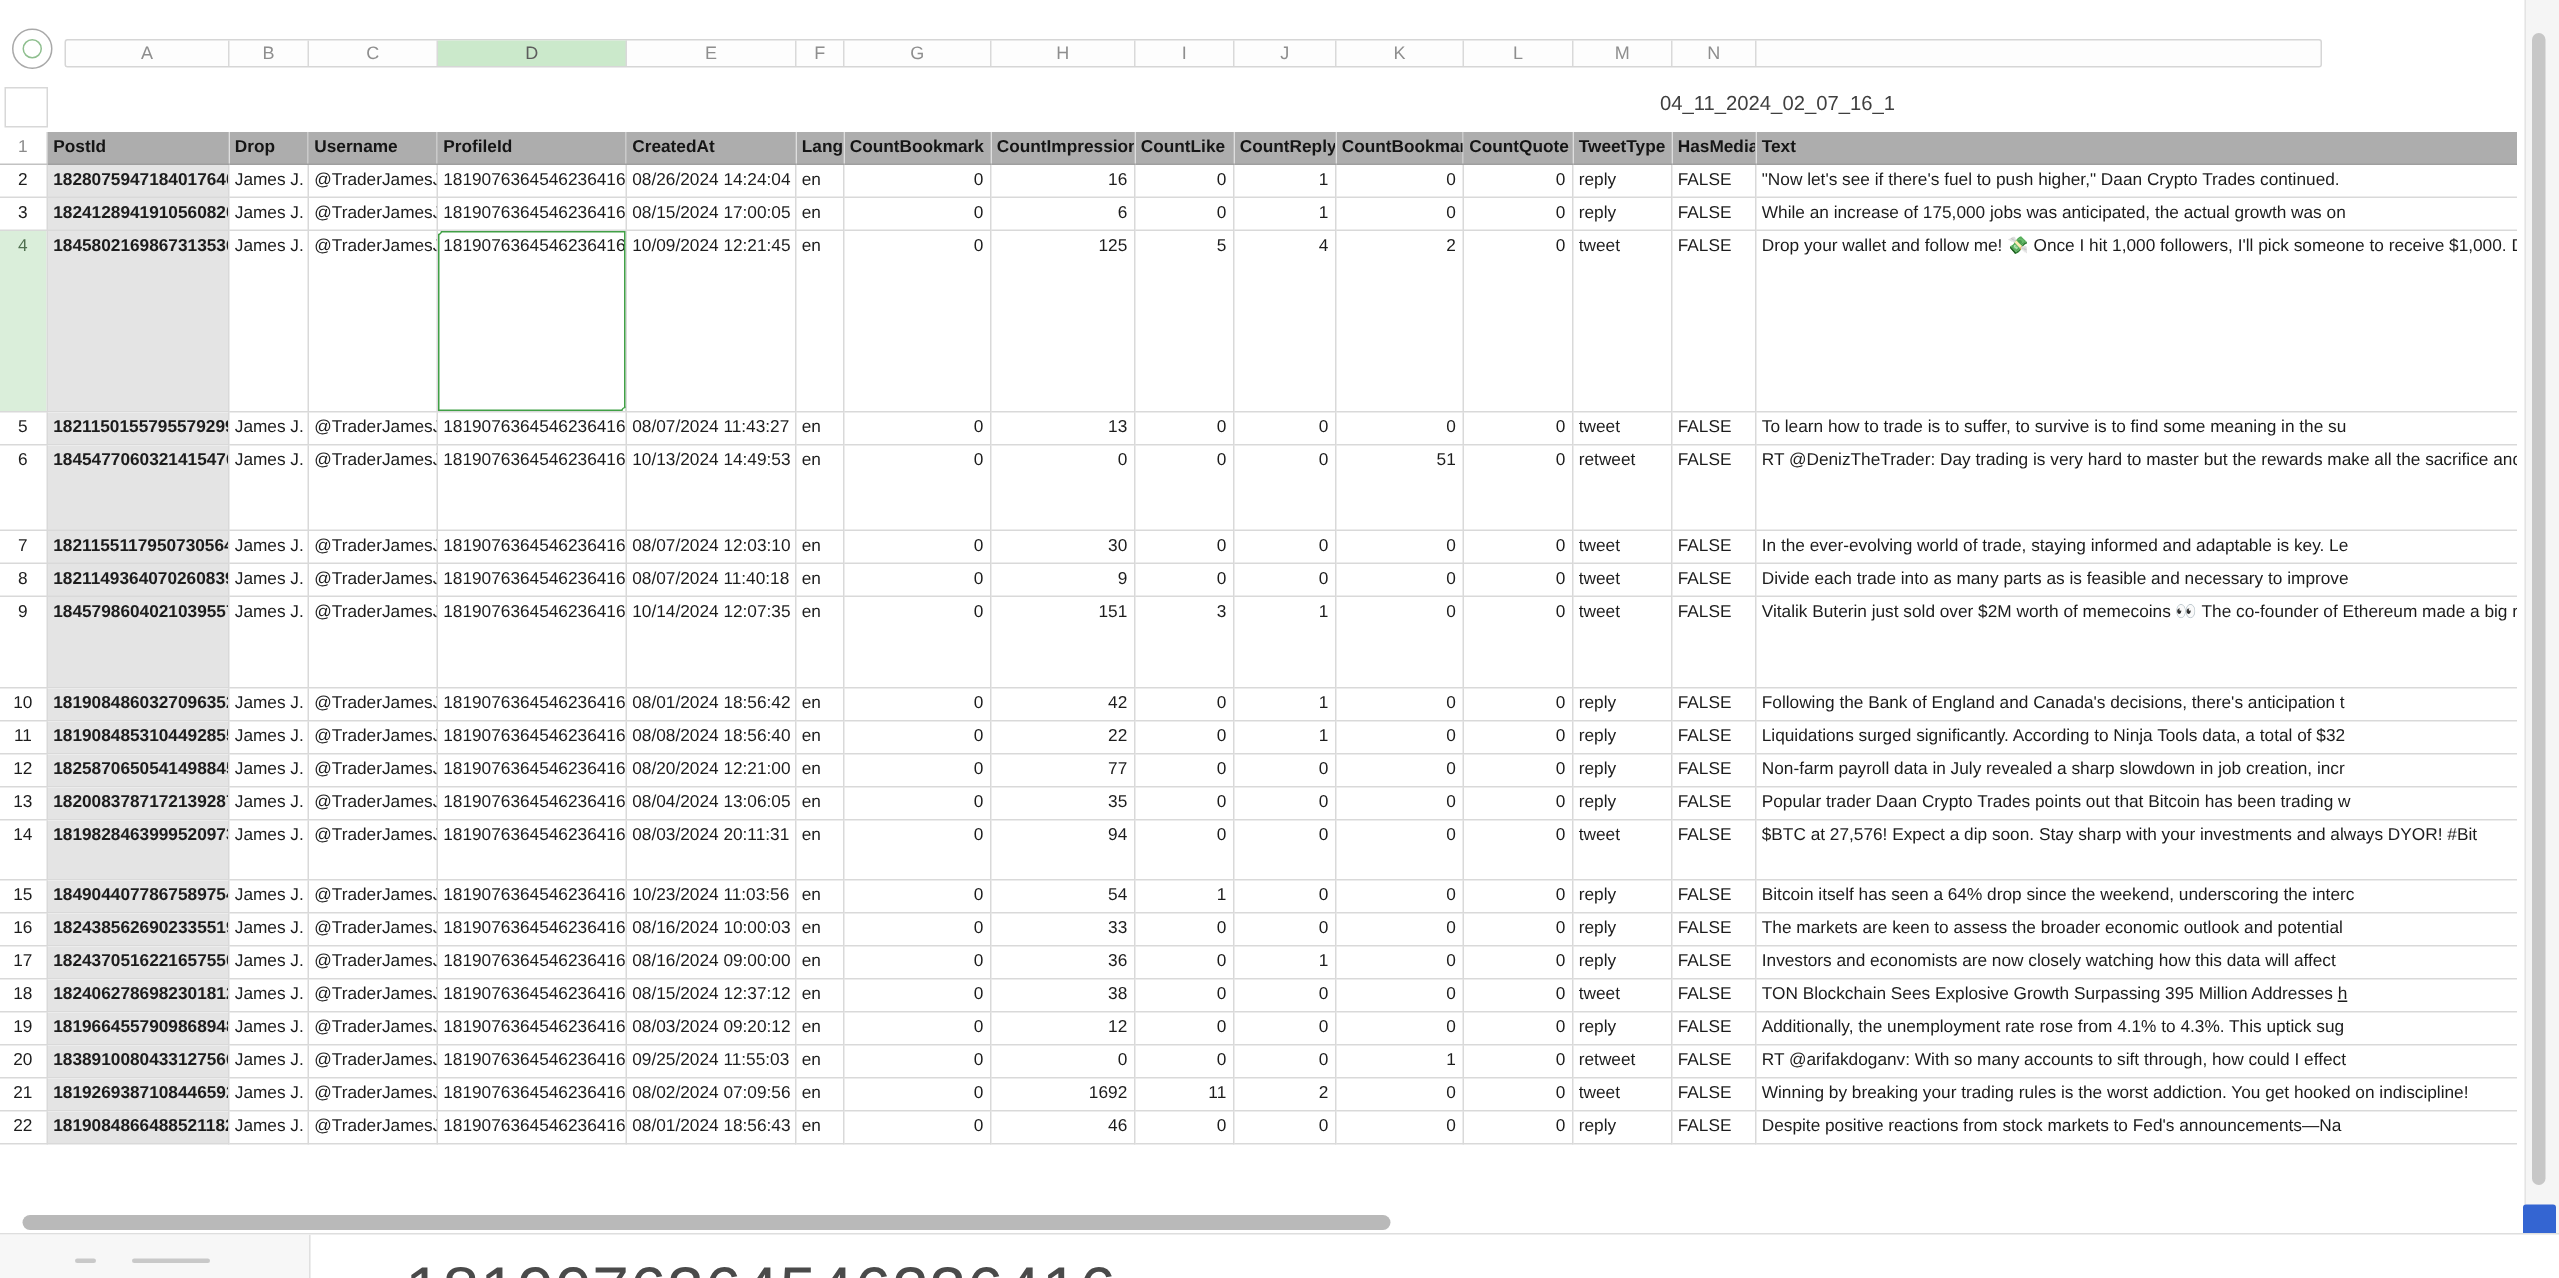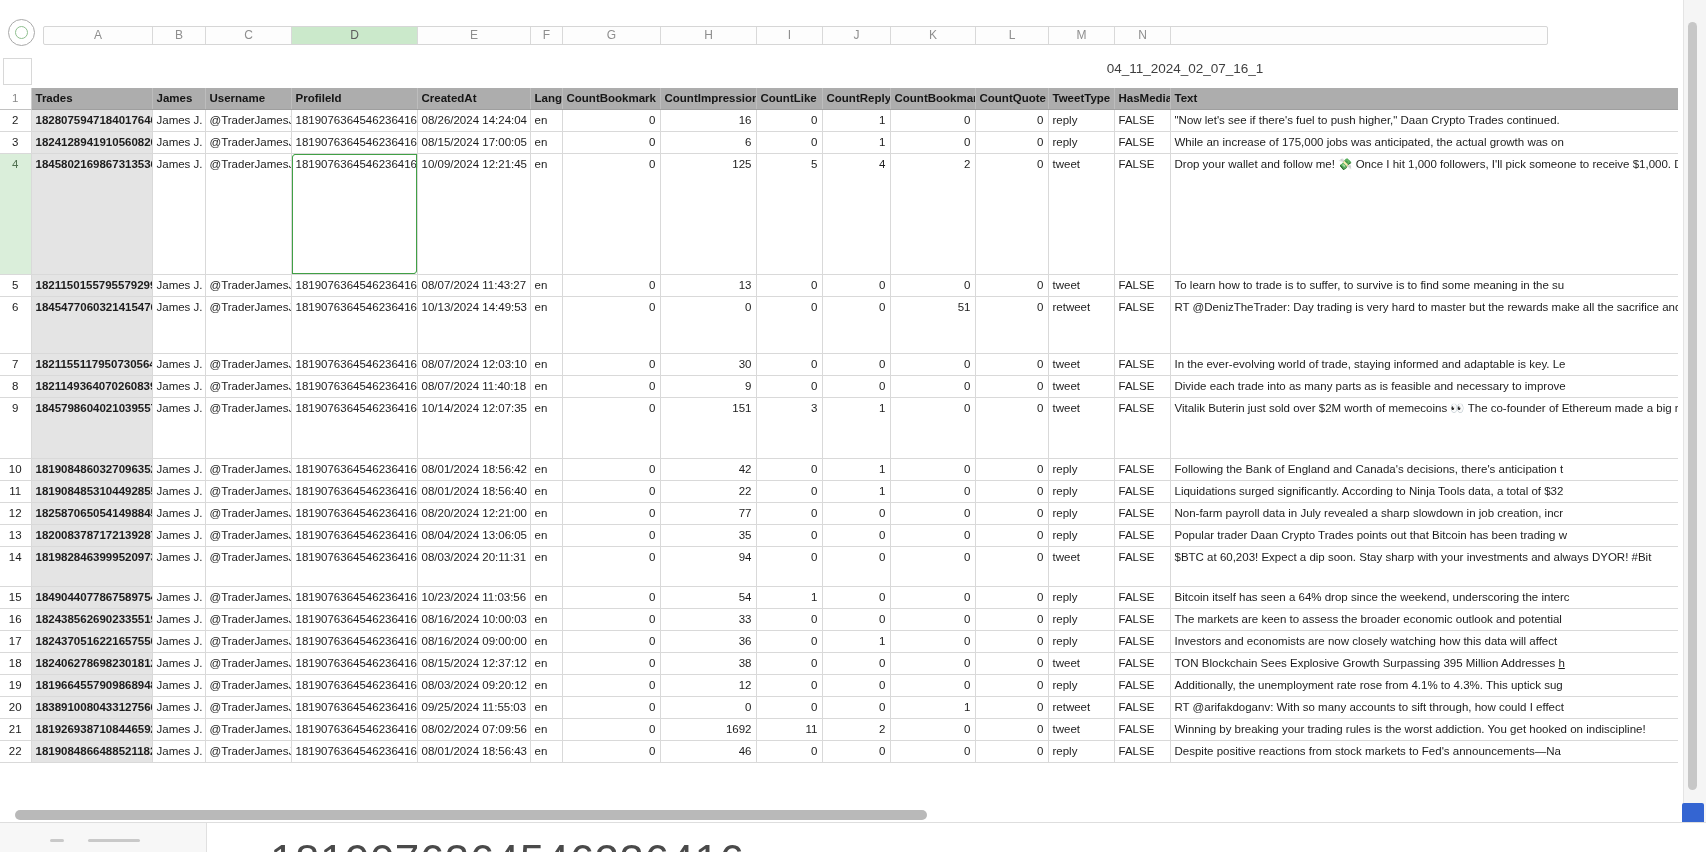--- a/index.html
+++ b/index.html
@@ -116,22 +116,22 @@
         <col style="width: 68px;">
         <col style="width: 85px;">
         <col style="width: 73px;">
         <col style="width: 66px;">
         <col style="width: 56px;">
         <col style="width: 508px;">
       </colgroup>
     <tbody id="tbody">
         <tr class="hdr" style="height: 19px;">
           <td class="gutter">1</td>
-          <td><span>Trades</span></td>
-          <td><span>James</span></td>
+          <td><span>PostId</span></td>
+          <td><span>Drop</span></td>
           <td><span>Username</span></td>
           <td><span>ProfileId</span></td>
           <td><span>CreatedAt</span></td>
           <td><span>Lang</span></td>
           <td><span>CountBookmark</span></td>
           <td><span>CountImpression</span></td>
           <td><span>CountLike</span></td>
           <td><span>CountReply</span></td>
           <td><span>CountBookmark</span></td>
           <td><span>CountQuote</span></td>
@@ -309,21 +309,21 @@
           <td><span>reply</span></td>
           <td><span>FALSE</span></td>
           <td class="textcol"><span>Following the Bank of England and Canada's decisions, there's anticipation t</span></td>
         </tr>
         <tr style="height: 22px;">
           <td class="gutter">11</td>
           <td class="cola"><span>1819084853104492855</span></td>
           <td><span>James J.</span></td>
           <td><span>@TraderJamesJ</span></td>
           <td><span>1819076364546236416</span></td>
-          <td><span>08/01/2024 18:56:40</span></td>
+          <td><span>08/08/2024 18:56:40</span></td>
           <td><span>en</span></td>
           <td class="num"><span>0</span></td>
           <td class="num"><span>22</span></td>
           <td class="num"><span>0</span></td>
           <td class="num"><span>1</span></td>
           <td class="num"><span>0</span></td>
           <td class="num"><span>0</span></td>
           <td><span>reply</span></td>
           <td><span>FALSE</span></td>
           <td class="textcol"><span>Liquidations surged significantly. According to Ninja Tools data, a total of $32</span></td>
@@ -373,21 +373,21 @@
           <td><span>08/03/2024 20:11:31</span></td>
           <td><span>en</span></td>
           <td class="num"><span>0</span></td>
           <td class="num"><span>94</span></td>
           <td class="num"><span>0</span></td>
           <td class="num"><span>0</span></td>
           <td class="num"><span>0</span></td>
           <td class="num"><span>0</span></td>
           <td><span>tweet</span></td>
           <td><span>FALSE</span></td>
-          <td class="textcol"><span>$BTC at 60,203!
+          <td class="textcol"><span>$BTC at 27,576!
 Expect a dip soon. Stay sharp with your investments and always DYOR! #Bit</span></td>
         </tr>
         <tr style="height: 22px;">
           <td class="gutter">15</td>
           <td class="cola"><span>1849044077867589754</span></td>
           <td><span>James J.</span></td>
           <td><span>@TraderJamesJ</span></td>
           <td><span>1819076364546236416</span></td>
           <td><span>10/23/2024 11:03:56</span></td>
           <td><span>en</span></td>

